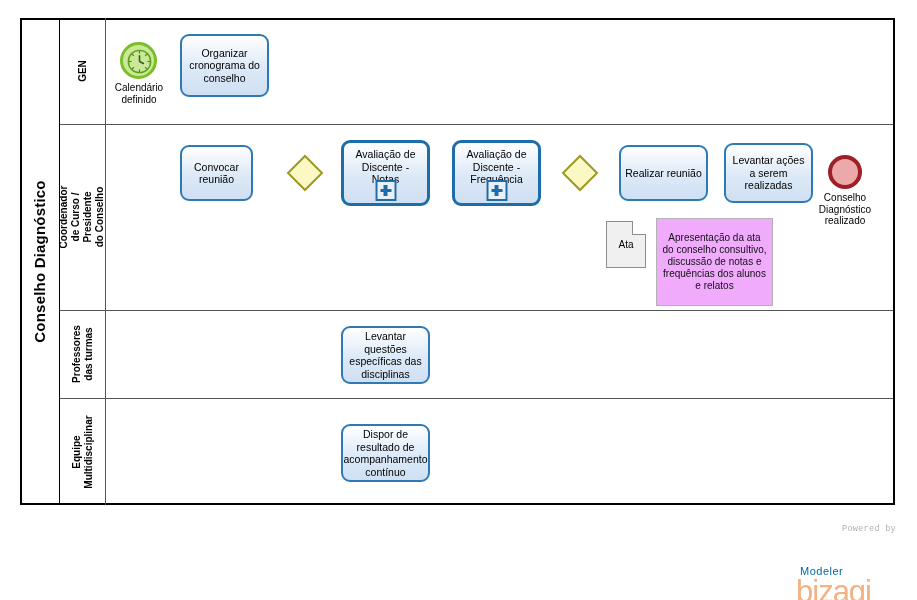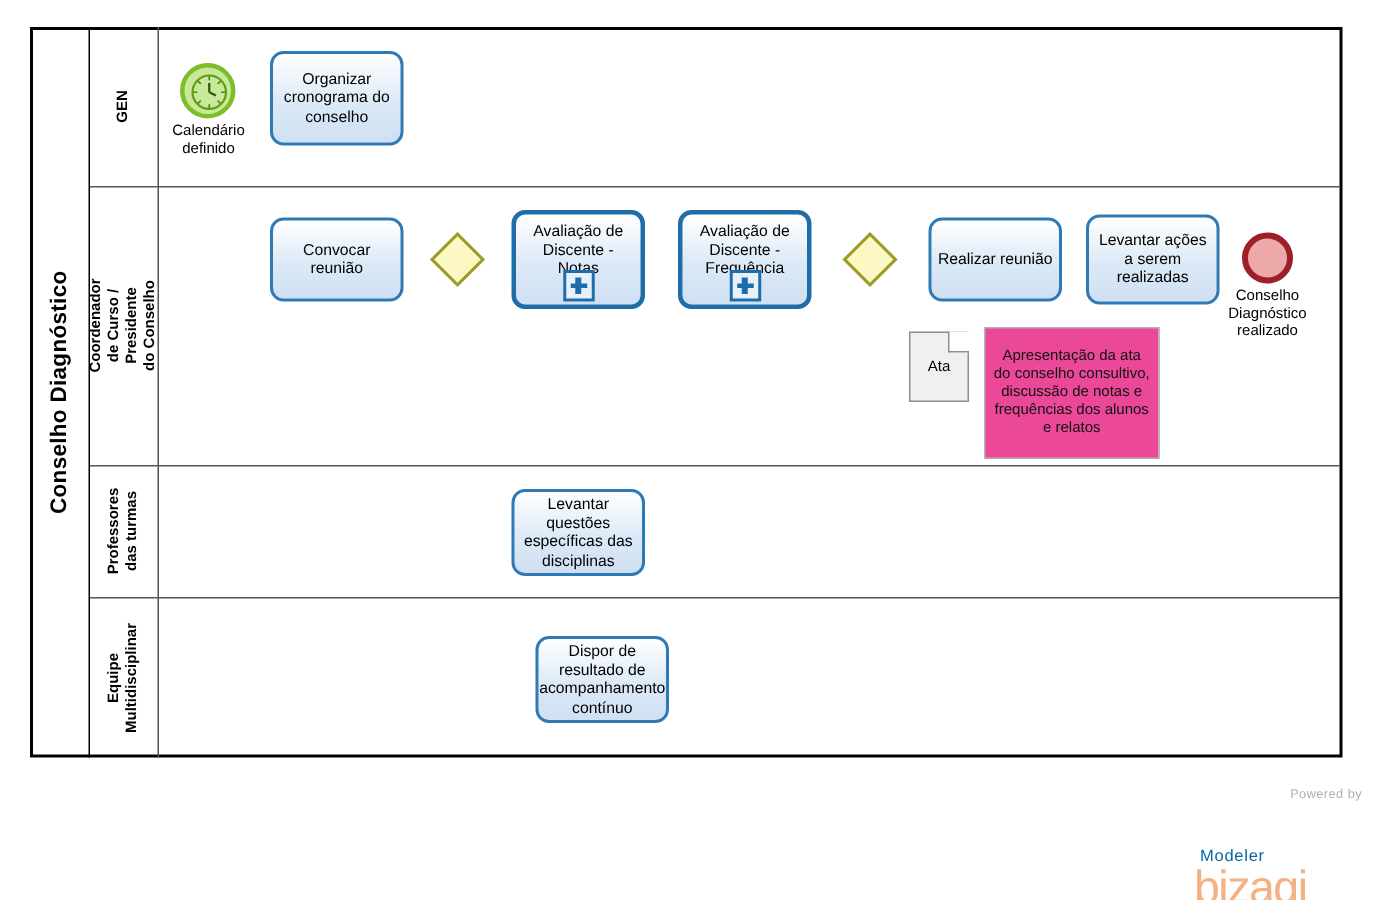--- a/index.html
+++ b/index.html
@@ -41,21 +41,21 @@
 
   
   .gw{background:#fbf8c4;border:2px solid #9b9b25;transform:rotate(45deg);}
 
   
   .ds-wrap{}
   .doc{background:#f0f0f0;border:1px solid #8d8d8d;
        display:flex;align-items:center;justify-content:center;font-size:10px;}
   .doc-fold{position:absolute;right:-1px;top:-1px;width:13px;height:13px;
        background:#fff;border-left:1px solid #8d8d8d;border-bottom:1px solid #8d8d8d;}
-  .note{background:#ec4899;border:1px solid #b3b3b3;font-size:10px;line-height:12px;
+  .note{background:#f0abfc;border:1px solid #b3b3b3;font-size:10px;line-height:12px;
        text-align:center;padding:4px 5px;color:#111;}
 
   
   .logo-powered{font-size:8.5px;color:#b0b0b0;letter-spacing:.3px;}
   .logo-brand{font-size:31px;color:#f4b183;letter-spacing:-1px;font-weight:400;line-height:30px;margin-top:42px;}
   .logo-modeler{font-size:11px;color:#0369a1;letter-spacing:.5px;}
 </style>
 </head>
 <body>
 
@@ -136,21 +136,21 @@
       <line x1="18.5" y1="18.5" x2="23.5" y2="21" stroke="#2d5c08" stroke-width="1.7"></line>
     </svg>
   </div>
   <div class="abs ev-label" style="left:98px;top:82px;width:82px;">Calendário
 definido</div>
 
   <div class="abs task" style="left:180px;top:34px;width:89px;height:63px;">
     <span class="tlabel">Organizar cronograma do conselho</span>
   </div>
 
-  <div class="abs task" style="left:180px;top:145px;width:89px;height:56px;">
+  <div class="abs task" style="left:180px;top:145px;width:73px;height:56px;">
     <span class="tlabel">Convocar reunião</span>
   </div>
 
   <div class="abs gw" style="left:292px;top:160px;width:26px;height:26px;"></div>
 
   <div class="abs task sub" style="left:341px;top:140px;width:89px;height:66px;">
     <span class="tlabel">Avaliação de Discente - Notas</span>
     <span class="sub-marker"></span>
   </div>
 
@@ -182,23 +182,23 @@
 
   <div class="abs note" style="left:656px;top:218px;width:117px;height:88px;
        display:flex;align-items:center;justify-content:center;">
     <span>Apresentação da ata do conselho consultivo, discussão de notas e frequências dos alunos e relatos</span>
   </div>
 
   <div class="abs task" style="left:341px;top:326px;width:89px;height:58px;">
     <span class="tlabel">Levantar questões específicas das disciplinas</span>
   </div>
 
-  <div class="abs task" style="left:341px;top:424px;width:89px;height:58px;margin-left:16px;">
+  <div class="abs task" style="left:341px;top:424px;width:89px;height:58px;">
     <span class="tlabel">Dispor de resultado de acompanhamento contínuo</span>
   </div>
 
   <div class="abs" style="left:790px;top:524px;width:120px;height:52px;">
-    <div class="abs logo-powered" style="right:2px;top:0;">Powered by</div>
+    <div class="abs logo-powered" style="right:14px;top:0;font-family:Liberation Mono, monospace;">Powered by</div>
     <div class="abs logo-brand" style="left:6px;top:11px;">bizagi</div>
     <div class="abs logo-modeler" style="left:10px;top:41px;">Modeler</div>
   </div>
 
 </div>
 
 </body></html>

